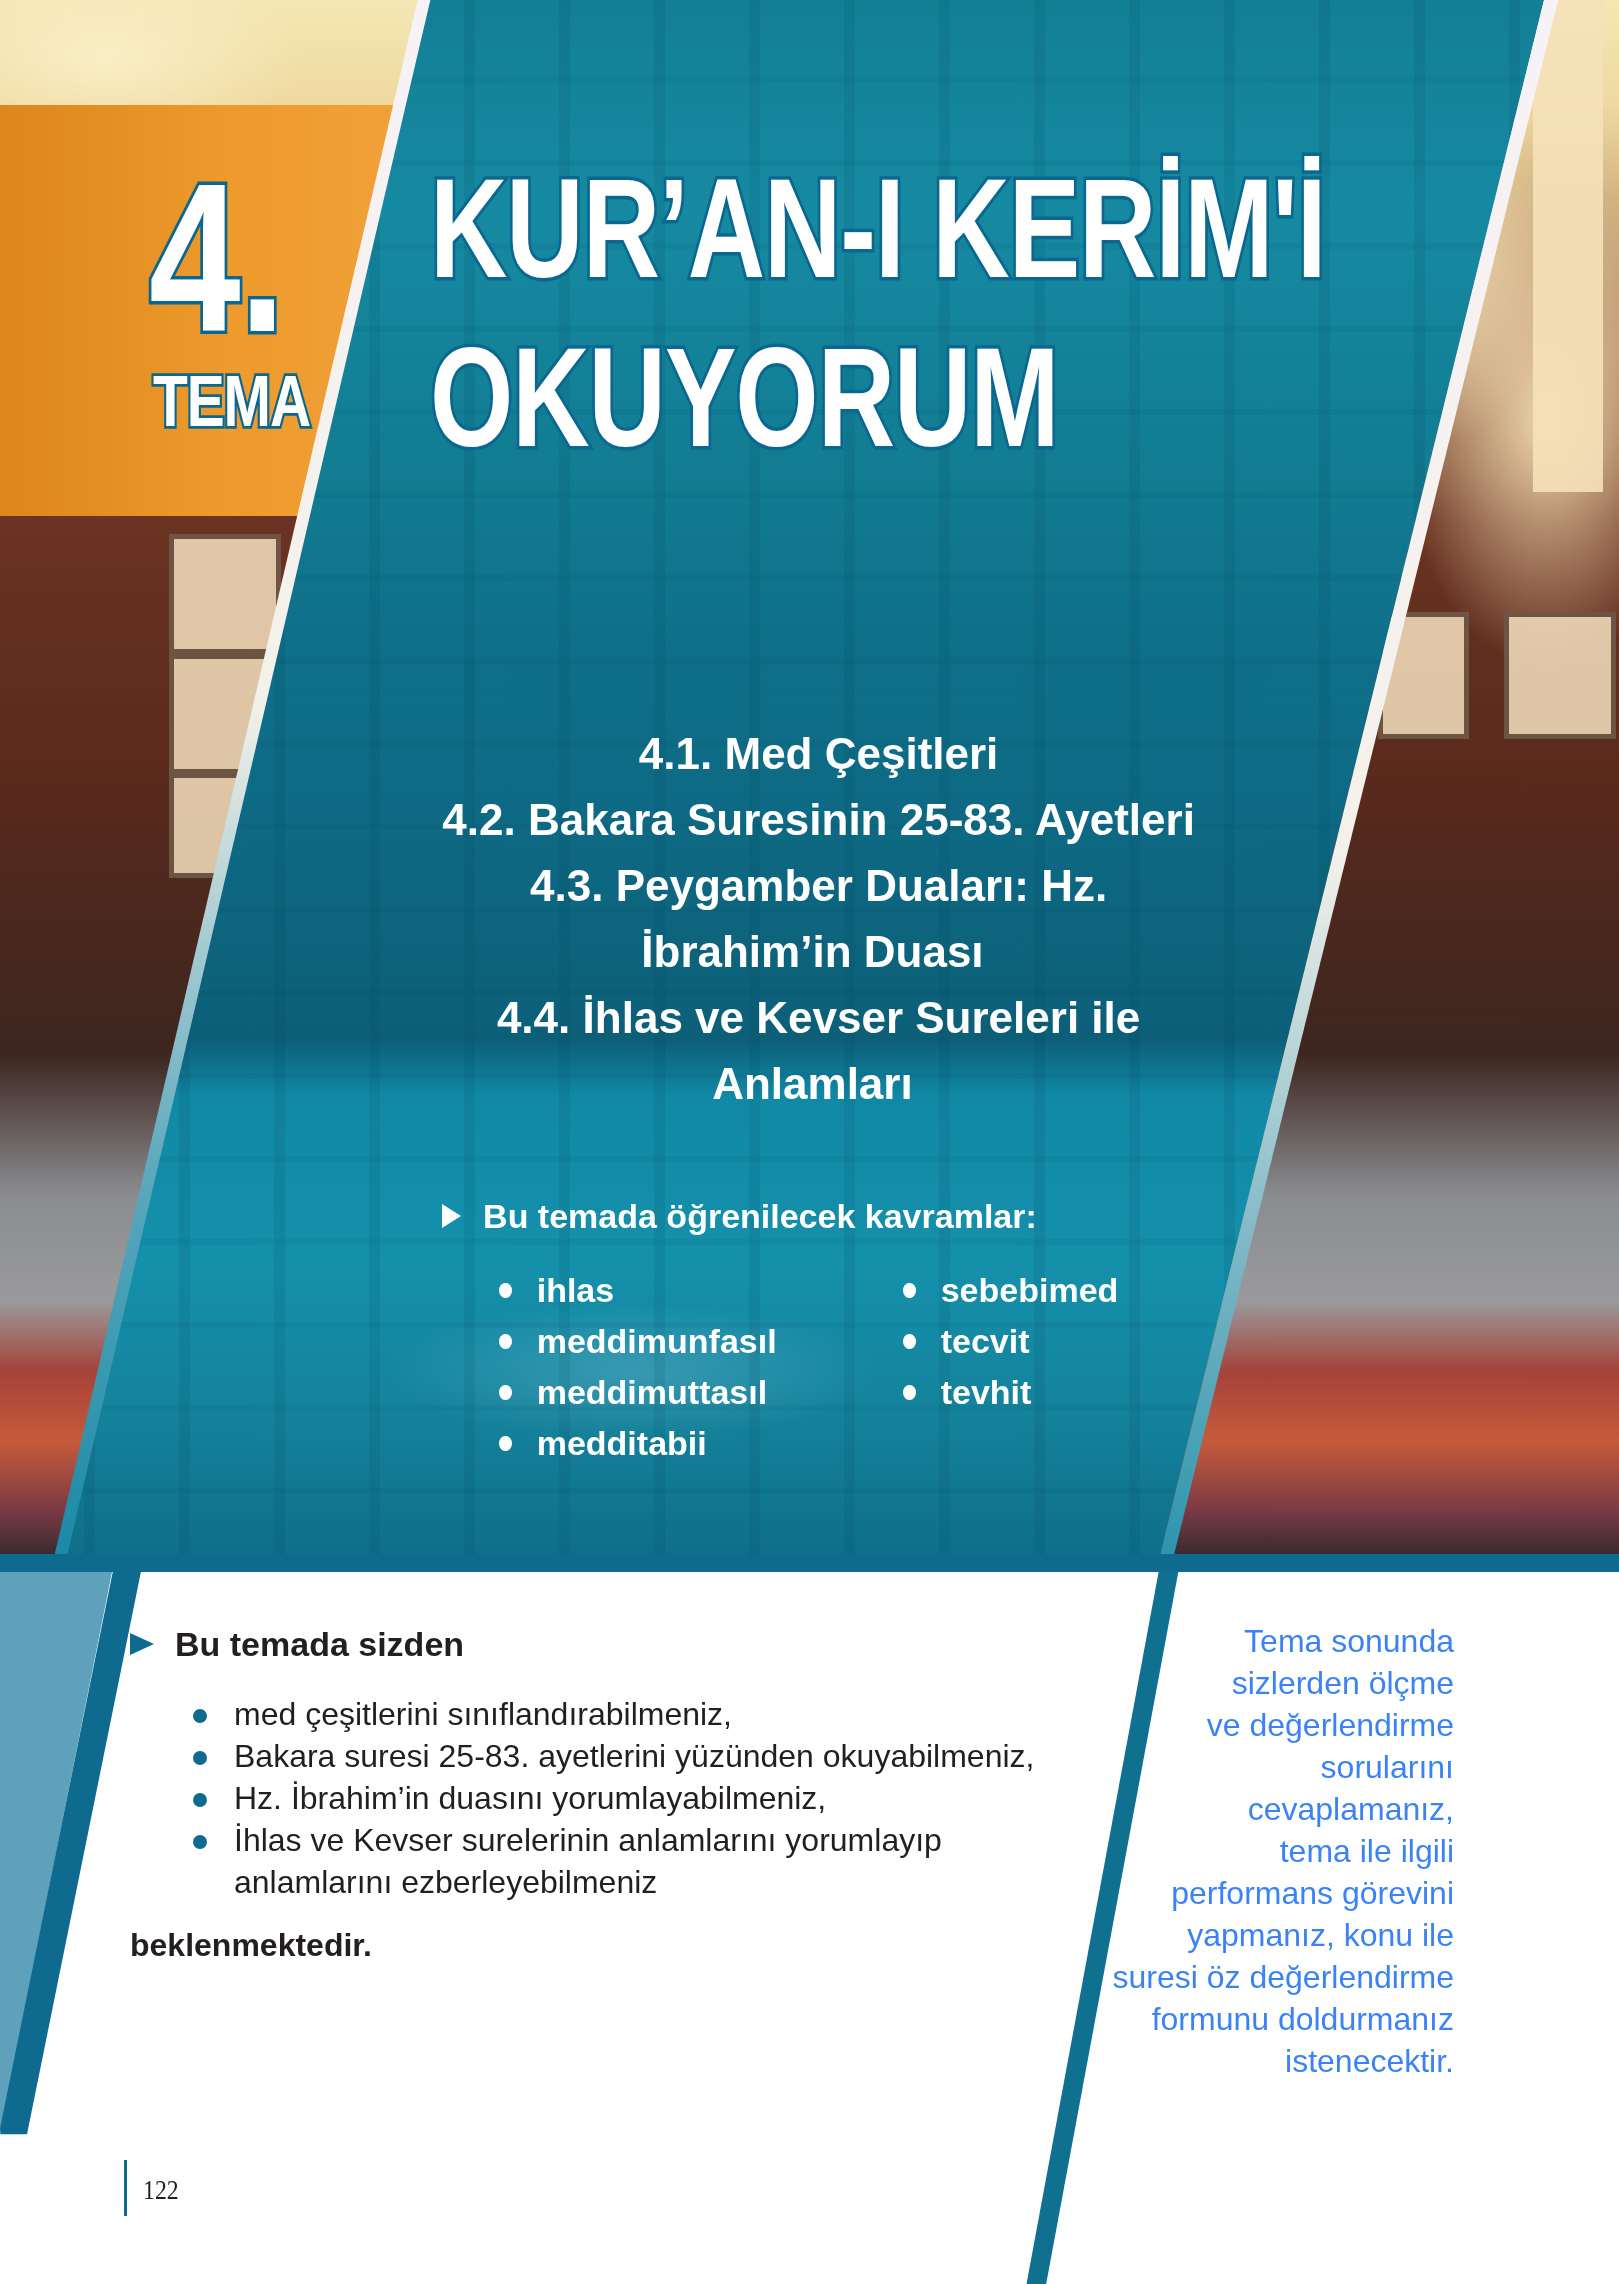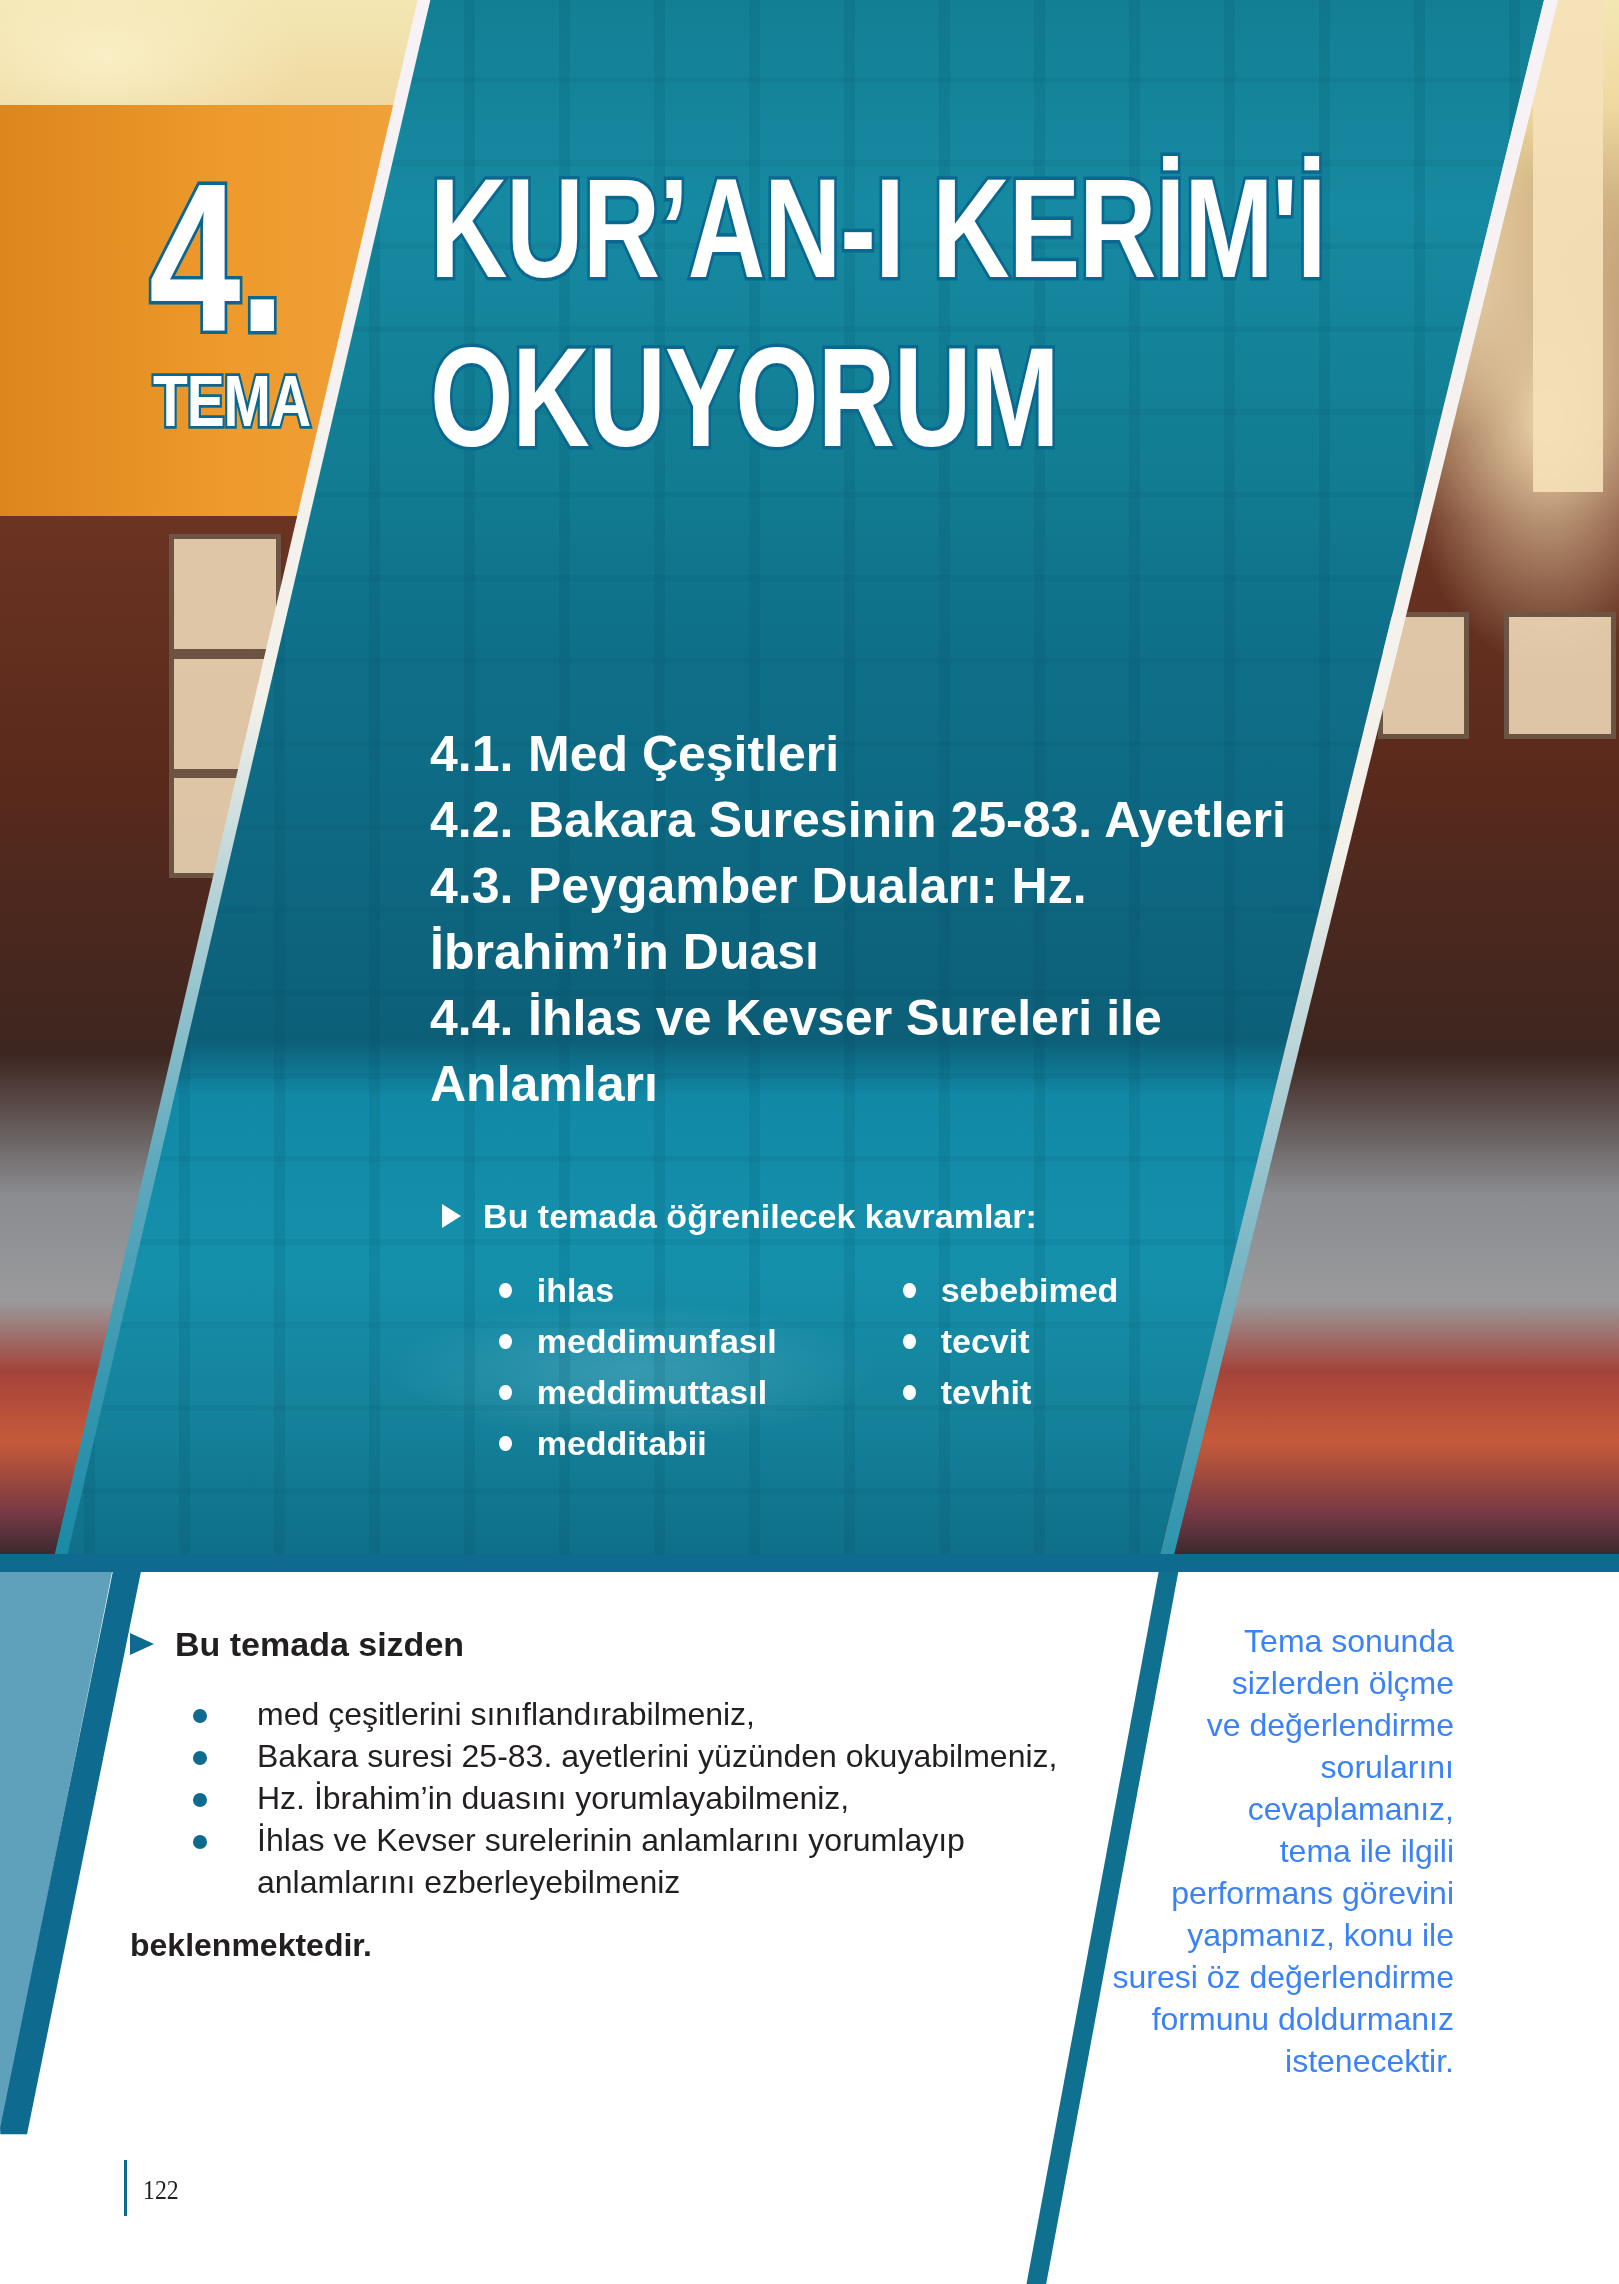--- a/index.html
+++ b/index.html
@@ -97,21 +97,21 @@
       font-size: 141px; line-height: 1;
       transform: scaleX(0.76);
     }
     .title-line.l1 { top: 158px; }
     .title-line.l2 { top: 327px; }
 
     
     .sections { position: absolute; left: 430px; top: 721px; color: #ffffff; }
     .section-item {
       font-family: "Liberation Sans", sans-serif; font-weight: 700;
-      font-size: 50px; line-height: 66px; white-space: nowrap;
+      font-size: 44px; line-height: 66px; white-space: nowrap; text-align: center;
     }
     .section-item .num { display: inline-block; width: 98px; }
 
     
     .concepts { position: absolute; left: 436px; top: 1195px; color: #fff; }
     .concepts-title {
       font-weight: 700; font-size: 34px; line-height: 42px; white-space: nowrap;
       display: flex; align-items: center;
     }
     .tri-white {
@@ -137,21 +137,20 @@
     }
     .tri-blue {
       display: inline-block; width: 0; height: 0;
       border-top: 11.2px solid transparent; border-bottom: 11.2px solid transparent;
       border-left: 24px solid #0e6a8f; margin-right: 21px;
     }
     .expect-list { margin-top: 28px; margin-left: 63px; }
     .expect-item {
       font-size: 32px; line-height: 42px; display: flex; align-items: flex-start;
       white-space: nowrap;
-      gap: 23px;
     }
     .dot-blue {
       display: inline-block; width: 14px; height: 14px; border-radius: 50%;
       background: #0e6a8f; margin-right: 27px; margin-top: 15.5px; flex: none;
     }
     .expect-footer {
       margin-top: 21px; font-weight: 700; font-size: 32px; line-height: 42px;
     }
 
     

